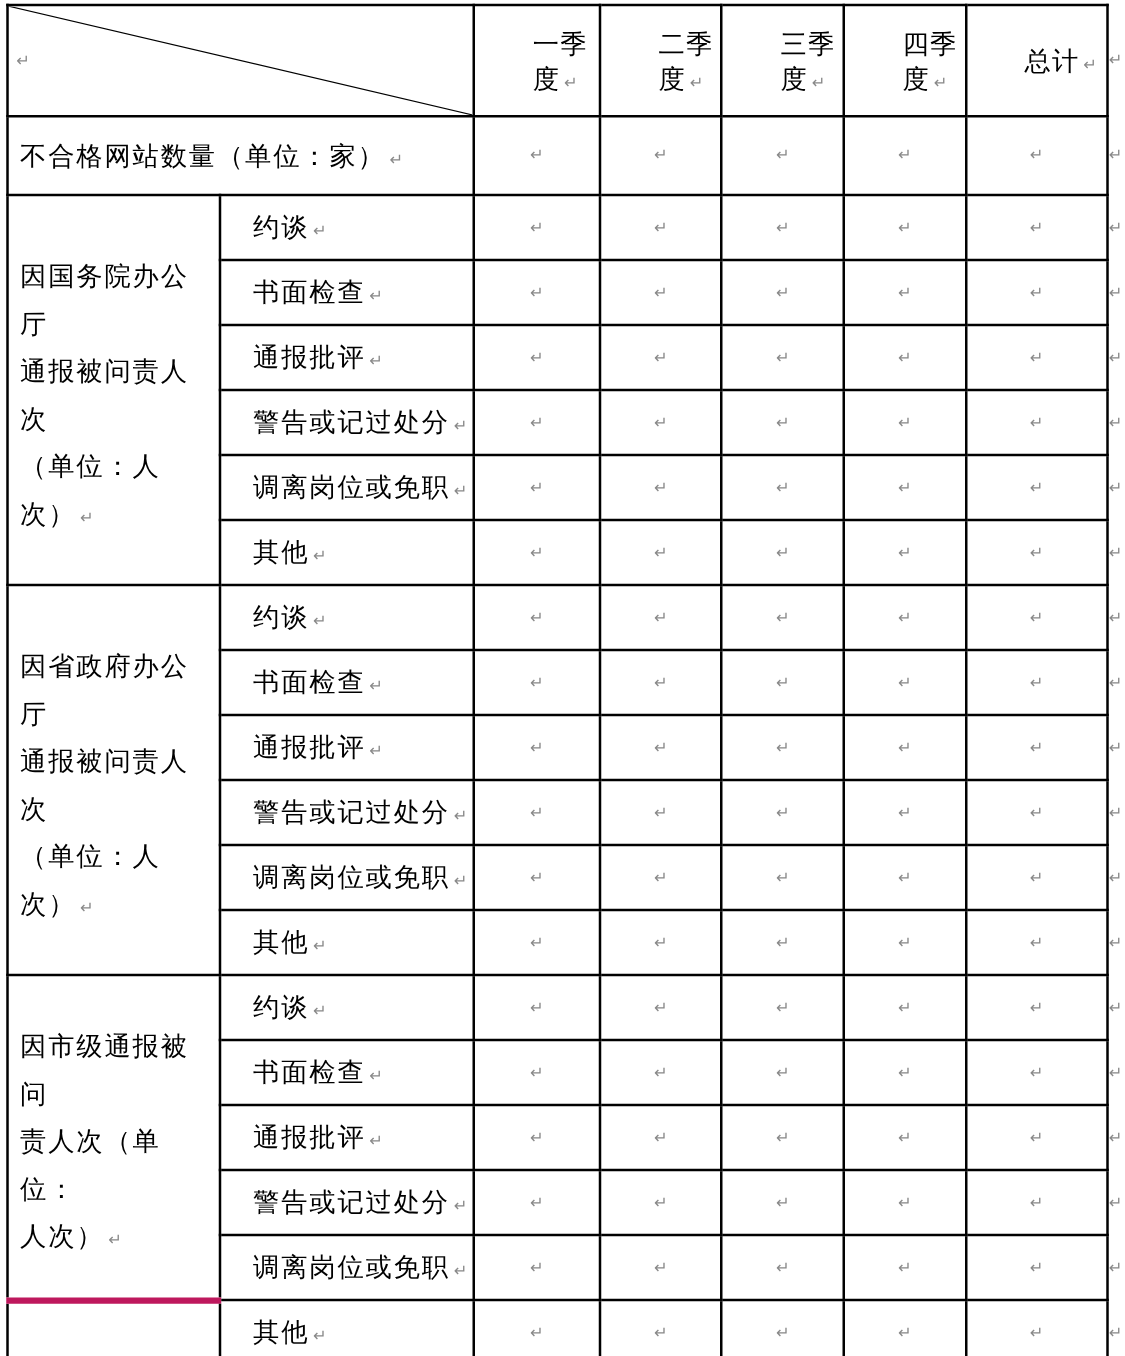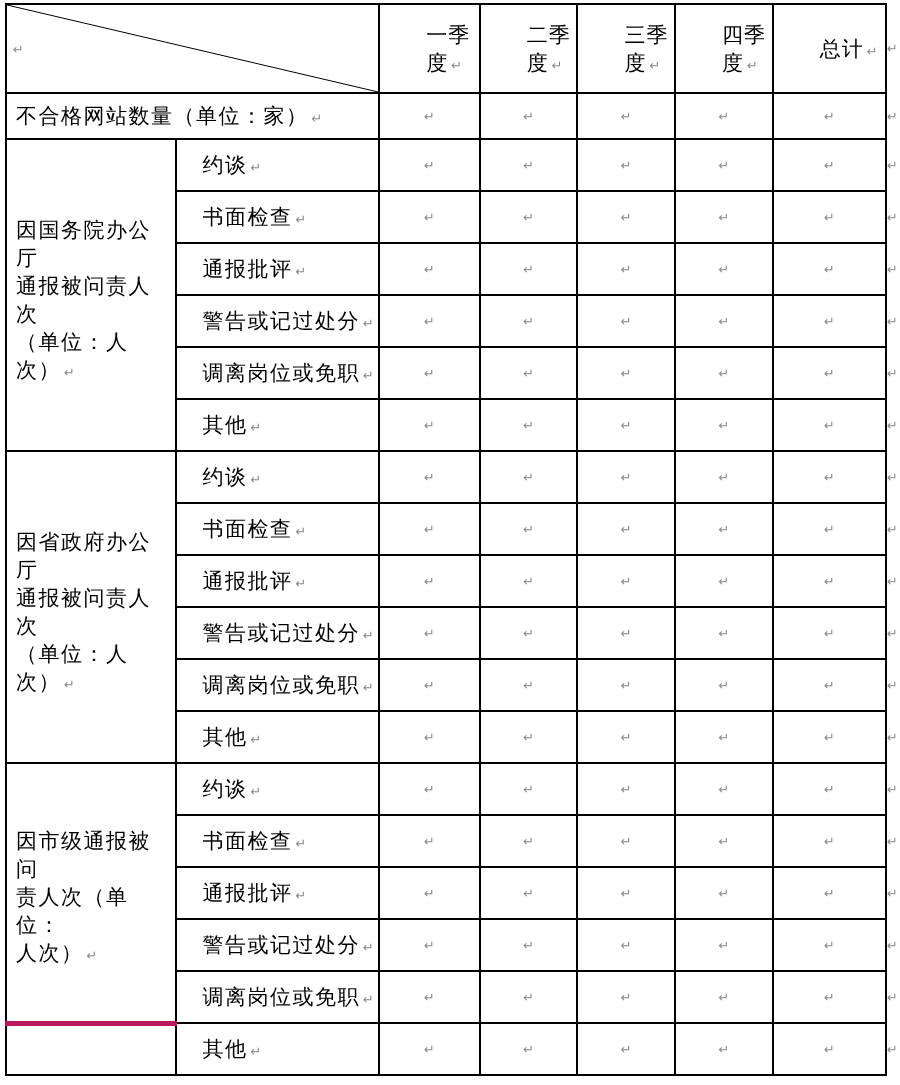--- a/index.html
+++ b/index.html
@@ -19,40 +19,40 @@
     table-layout: fixed;
   }
   td, th {
     border: 2px solid #000;
     padding: 0;
     font-weight: normal;
     box-sizing: border-box;
   }
   tr { height: 52px; }
   tr.hrow { height: 89px; }
-  tr.r2 { height: 46px; }
+  tr.r2 { height: 63px; }
 
   th.qtr {
     font-size: 21px; letter-spacing: 1px;
     text-align: left; vertical-align: middle; padding-left: 46px;
   }
 
   .diag { position: relative; overflow: hidden; }
   .diag svg { position: absolute; left: 0; top: 0; width: 100%; height: 100%; display: block; }
   .corner-pm {
     position: absolute; left: 3px; top: 50%; transform: translateY(-50%);
   }
 
   .span2 {
     font-size: 21px; letter-spacing: 1.5px;
     text-align: left; vertical-align: middle;
     padding-left: 9px;
   }
   .glabel {
-    font-size: 21px; letter-spacing: 1.5px; line-height: 28px;
+    font-size: 21px; letter-spacing: 1.5px; line-height: 38px;
     text-align: left; vertical-align: middle;
     padding: 12px 2px 0 9px;
   }
   .glabel .lines { white-space: pre-line; }
   .g3 { border-bottom: 5px solid #be185d; }
   .ghost { border-top: 1px solid #bdbdbd; }
 
   .sub {
     font-size: 21px; letter-spacing: 1.5px;
     text-align: left; vertical-align: middle;

